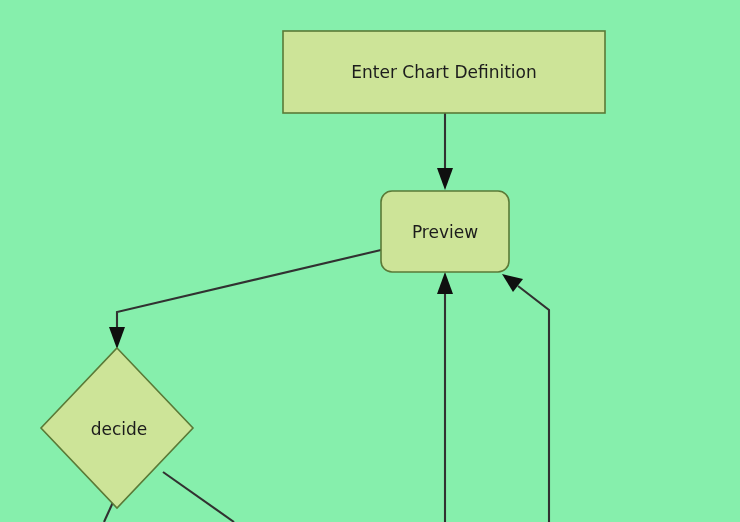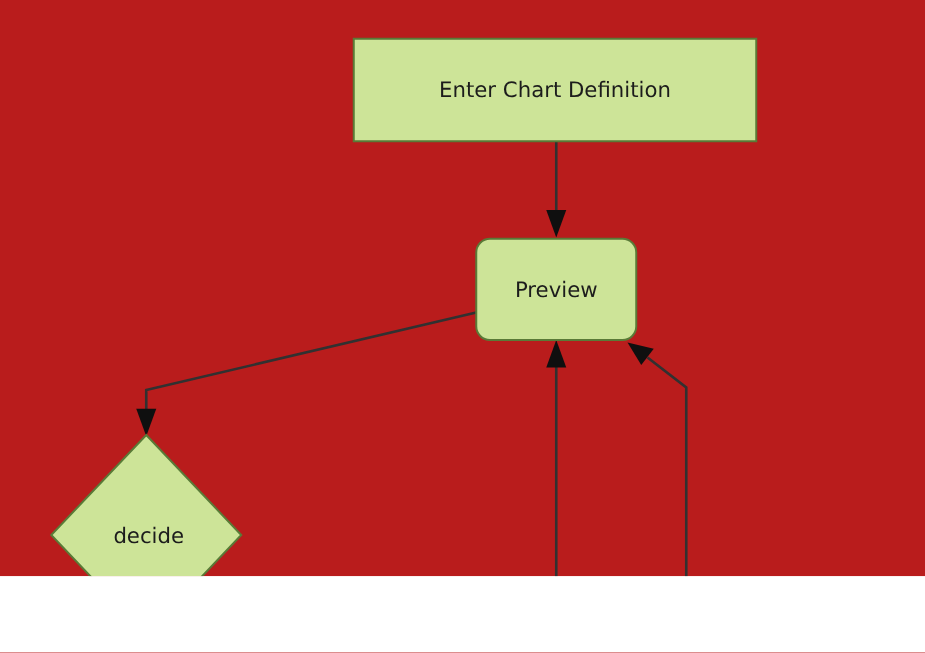--- a/index.html
+++ b/index.html
@@ -6,22 +6,22 @@
     margin: 0;
     padding: 0;
     background: #ffffff;
   }
   body {
     font-family: "DejaVu Sans", "Liberation Sans", sans-serif;
   }
   #diagram-root {
     position: relative;
     width: 740px;
-    height: 461px;
-    background: #b91c1c;
+    height: 522px;
+    background: #86efac;
     overflow: hidden;
   }
   #flow-svg {
     display: block;
     width: 740px;
     height: 522px;
   }
   .node-shape {
     fill: #cde498;
     stroke: #5a7a37;

